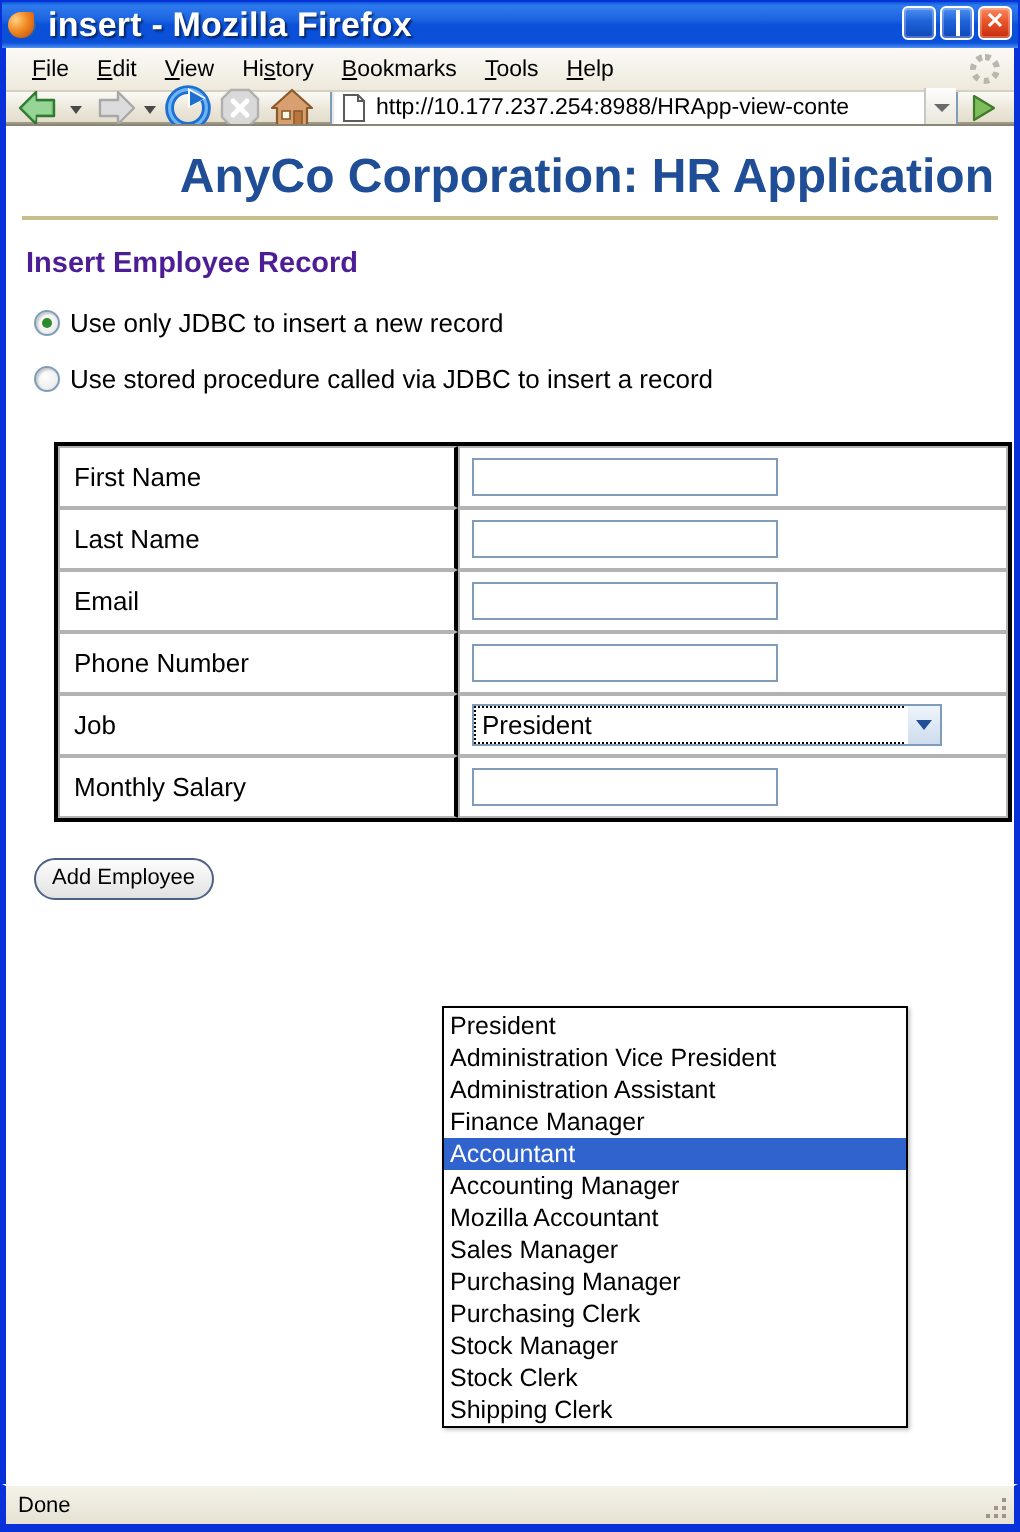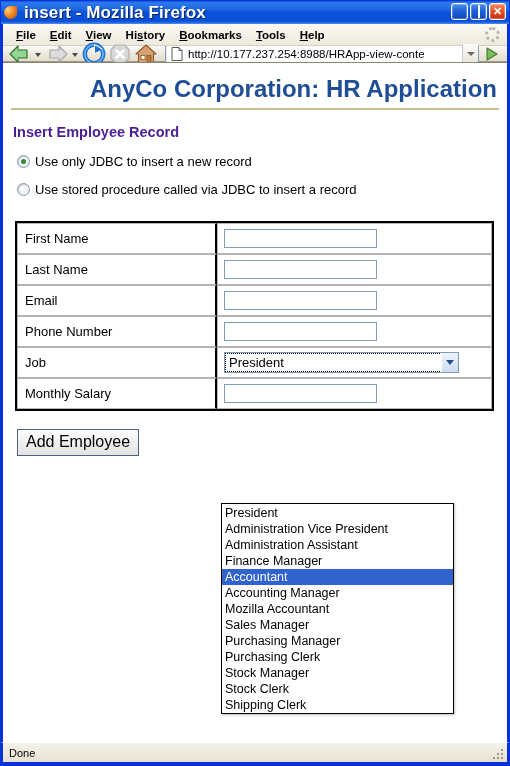--- a/index.html
+++ b/index.html
@@ -90,21 +90,21 @@
     height: 22px;
     background: linear-gradient(to bottom, #fbfaf6 0%, #eee9dc 100%);
     display: flex; align-items: center;
     padding-left: 6px;
     position: relative;
     flex: 0 0 auto;
     border-bottom: 1px solid #d6d0c0;
   }
   .menu-item {
     font-size: 11.5px; color: #000;
-    padding: 2px 7px; cursor: default; white-space: nowrap; font-weight: bold;
+    padding: 2px 7px; cursor: default; white-space: nowrap;
   }
   .menu-item u { text-decoration: underline; }
   .throbber {
     position: absolute; right: 6px; top: 3px;
     width: 16px; height: 16px;
   }
   .throbber .ring {
     width: 15px; height: 15px; border-radius: 50%;
     border: 3px dotted #b9b6ad;
     box-sizing: border-box;
@@ -200,21 +200,21 @@
     box-shadow: inset 1px 1px 1px rgba(0,0,0,0.18);
   }
   .radio.checked::after {
     content: ""; position: absolute; left: 3px; top: 3px;
     width: 5px; height: 5px; border-radius: 50%;
     background: #2d8a2d;
   }
   .radio-label { font-size: 13px; color: #000; }
 
   .form-table {
-    margin: 24px 0 0 12px;
+    margin: 24px 0 0 24px;
     width: 479px;
     border: 2px solid #000;
     border-collapse: separate;
     border-spacing: 0;
     background: #fff;
   }
   .form-table td {
     border: 1px solid #b3b3b3;
     box-shadow: inset 0 0 0 0 transparent;
     padding: 0;
@@ -279,26 +279,26 @@
   .dd-option {
     font-size: 12.5px; color: #000;
     height: 16px; line-height: 16px;
     padding-left: 3px;
     white-space: nowrap; overflow: hidden;
   }
   .dd-option.selected { background: #3163CE; color: #fff; }
 
   .submit-btn {
     margin: 18px 0 0 14px;
-    font-size: 16px;
+    font-size: 11px;
     font-family: "Liberation Sans", sans-serif;
     padding: 3px 8px 4px 8px;
     background: linear-gradient(to bottom, #fdfdfd 0%, #eeeeee 55%, #e2e2e2 100%);
     border: 1px solid #4d6185;
-    border-radius: 0;
+    border-radius: 12px;
     color: #000;
     cursor: pointer;
   }
 
   
   .statusbar {
     height: 20px; flex: 0 0 auto;
     background: linear-gradient(to bottom, #f5f2e9 0%, #e6e1d2 100%);
     border-top: 1px solid #fdfdfb;
     display: flex; align-items: center;

